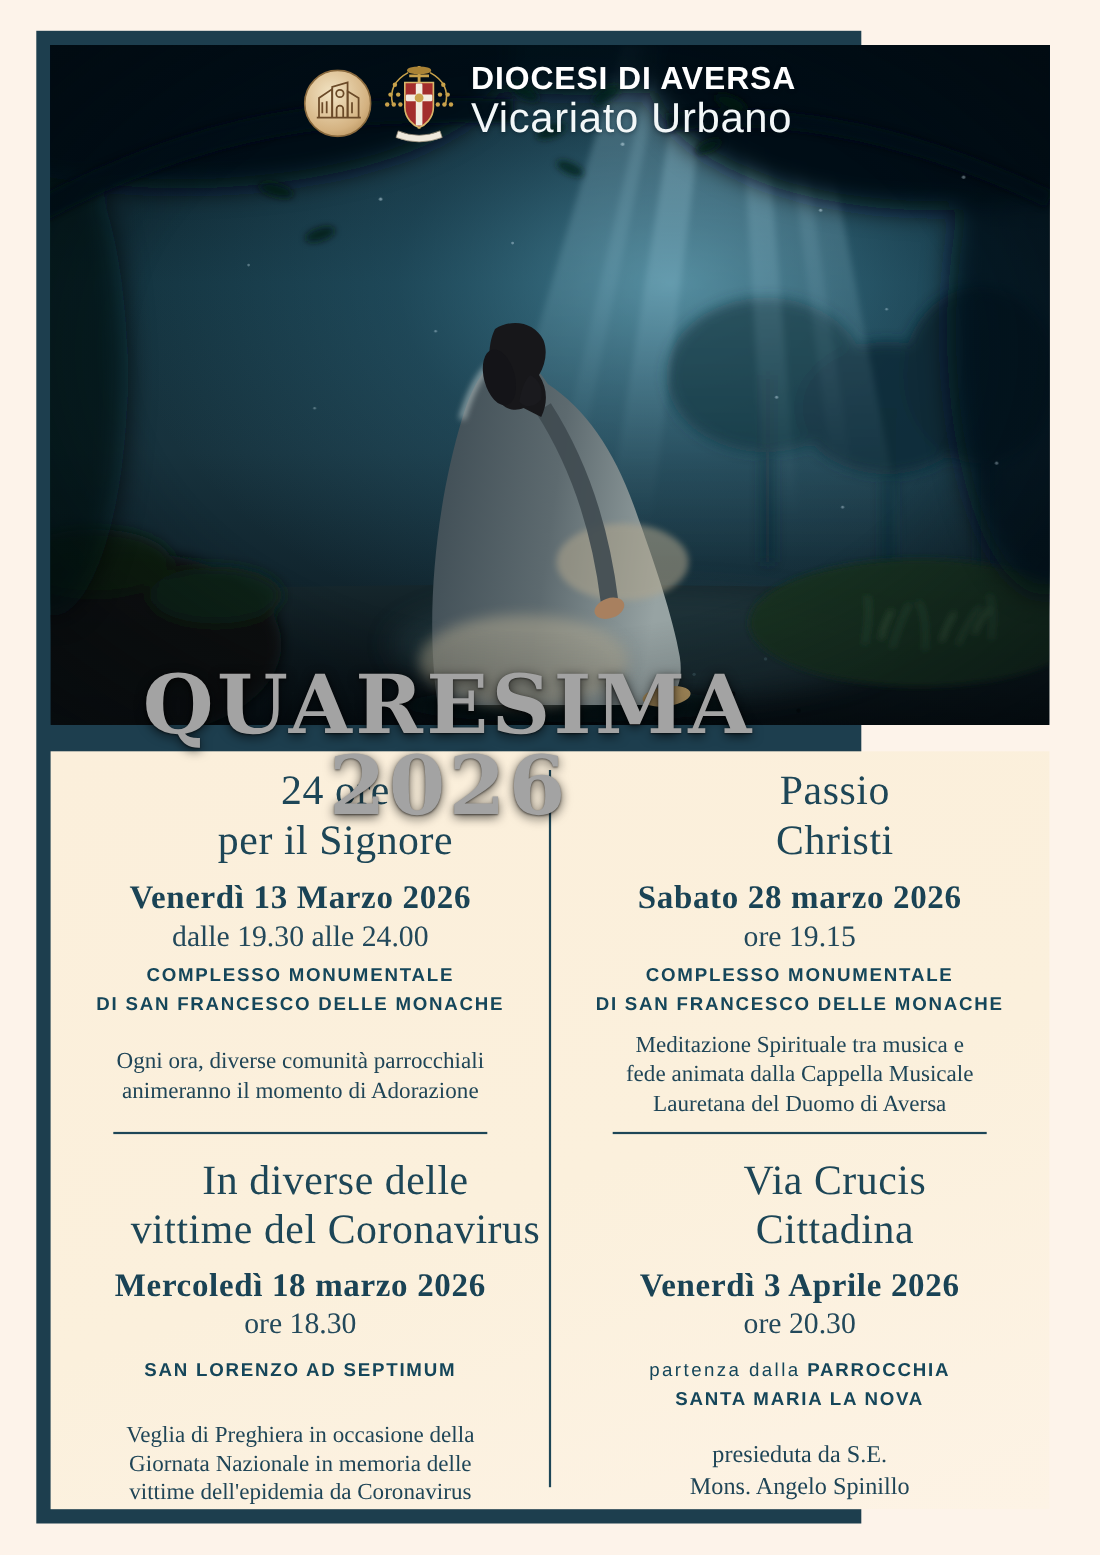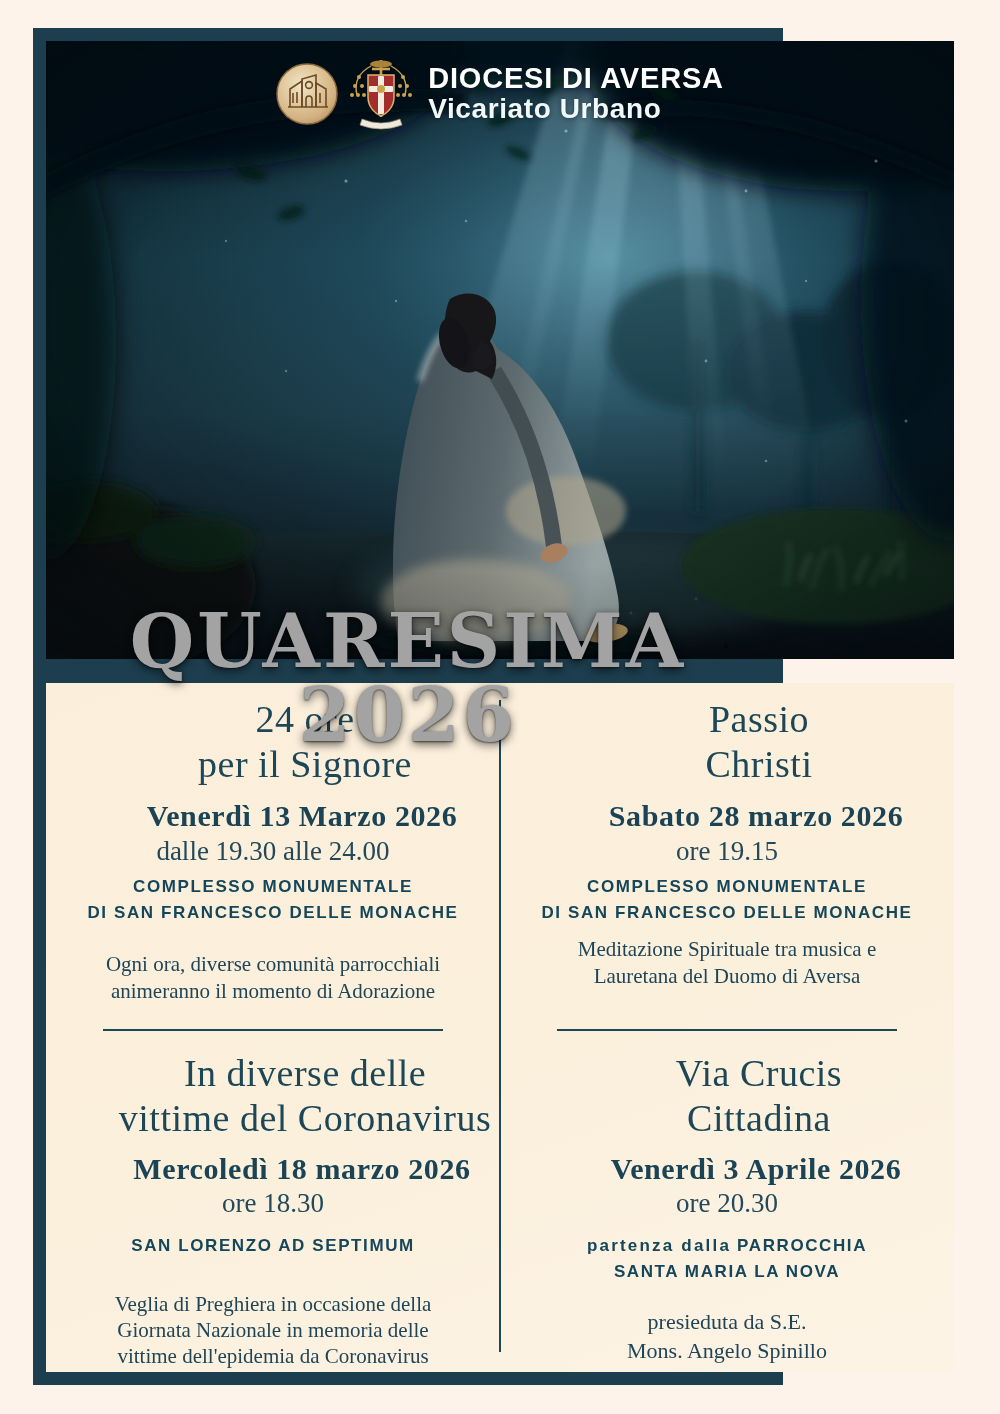--- a/index.html
+++ b/index.html
@@ -6,37 +6,37 @@
   body{background:#fdf3ea;font-family:"Liberation Serif",serif;}
   .page{position:relative;width:1000px;height:1414px;background:#fdf3ea;overflow:hidden;}
   .frame{position:absolute;left:33px;top:28px;width:750px;height:1357px;background:#1d3e4e;}
   .photo{position:absolute;left:13px;top:13px;width:908px;height:618px;overflow:hidden;background:#0e222b;}
   .photo svg{display:block;}
   
   .hero-header{position:absolute;left:0;top:16px;width:100%;display:flex;align-items:center;justify-content:center;gap:14px;z-index:4;}
   .logo-wrap{flex:0 0 auto;display:flex;align-items:center;gap:10px;}
   .org-text{color:#ffffff;text-align:left;font-family:"Liberation Sans",sans-serif;text-shadow:0 1px 4px rgba(0,20,30,.45);}
   .org-name{font-weight:bold;font-size:29px;letter-spacing:.8px;line-height:1.05;}
-  .org-sub{font-weight:700;font-size:28px;letter-spacing:.6px;line-height:1.15;color:#f2f7f8;}
+  .org-sub{font-weight:400;font-size:38px;letter-spacing:.6px;line-height:1.15;color:#f2f7f8;}
   
   .hero-title{position:absolute;left:0;top:576px;width:100%;text-align:center;z-index:5;
     font-family:"DejaVu Serif","Liberation Serif",serif;font-weight:bold;font-size:74px;line-height:1;
     color:#a3a3a3;letter-spacing:3px;text-shadow:0 3px 10px rgba(0,0,0,.65),0 1px 2px rgba(0,0,0,.55);}
   
   .panel{position:absolute;left:13px;top:655px;width:908px;height:689px;
     background:linear-gradient(160deg,#fbefdb 0%,#fbf0dc 55%,#fdf3e5 100%);}
   .vdivider{position:absolute;left:453px;top:17px;width:2px;height:652px;background:#1d4657;}
   .col{position:absolute;top:0;width:454px;height:100%;}
   .col.left{left:0;} .col.right{left:454px;}
   .abs{position:absolute;left:0;width:100%;text-align:center;}
   .ev-title{font-family:"Liberation Serif",serif;font-weight:400;font-size:38px;line-height:45px;color:#1d4657;letter-spacing:.5px;padding-left:32px;}
-  .ev-date{font-family:"Liberation Serif",serif;font-weight:bold;font-size:30px;line-height:36px;color:#1a4355;letter-spacing:.6px;margin-left:29px;}
+  .ev-date{font-family:"Liberation Serif",serif;font-weight:bold;font-size:30px;line-height:36px;color:#1a4355;letter-spacing:.6px;}
   .ev-time{font-family:"Liberation Serif",serif;font-size:27px;line-height:32px;color:#23495b;}
   .ev-venue{font-family:"Liberation Sans",sans-serif;font-weight:bold;font-size:17px;line-height:26px;color:#15465a;letter-spacing:1.6px;}
-  .venue-prefix{font-weight:700;letter-spacing:2.2px;margin-right:6px;}
+  .venue-prefix{font-weight:400;letter-spacing:2.2px;margin-right:6px;}
   .ev-desc{font-family:"Liberation Serif",serif;font-size:21px;line-height:27px;color:#1f4557;}
   .ev-desc.tight{line-height:26px;}
   .ev-closing{font-family:"Liberation Serif",serif;font-size:22px;line-height:29px;color:#1f4557;}
   .hdivider{position:absolute;top:346px;left:57px;width:340px;height:2px;background:#1d4657;}
 </style>
 </head>
 <body>
 
 <div class="page">
   <div class="frame">
@@ -287,20 +287,21 @@
           <div>Christi</div>
         </div>
         <div class="abs ev-date" style="top:115px">Sabato 28 marzo 2026</div>
         <div class="abs ev-time" style="top:152px">ore 19.15</div>
         <div class="abs ev-venue" style="top:191px">
           <div>COMPLESSO MONUMENTALE</div>
           <div>DI SAN FRANCESCO DELLE MONACHE</div>
         </div>
         <div class="abs ev-desc" style="top:253px">
           <div>Meditazione Spirituale tra musica e</div>
+          <div>fede animata dalla Cappella Musicale</div>
           <div>Lauretana del Duomo di Aversa</div>
         </div>
 
         <div class="hdivider"></div>
 
         <div class="abs ev-title" style="top:368px">
           <div>Via Crucis</div>
           <div>Cittadina</div>
         </div>
         <div class="abs ev-date" style="top:468px">Venerdì 3 Aprile 2026</div>

